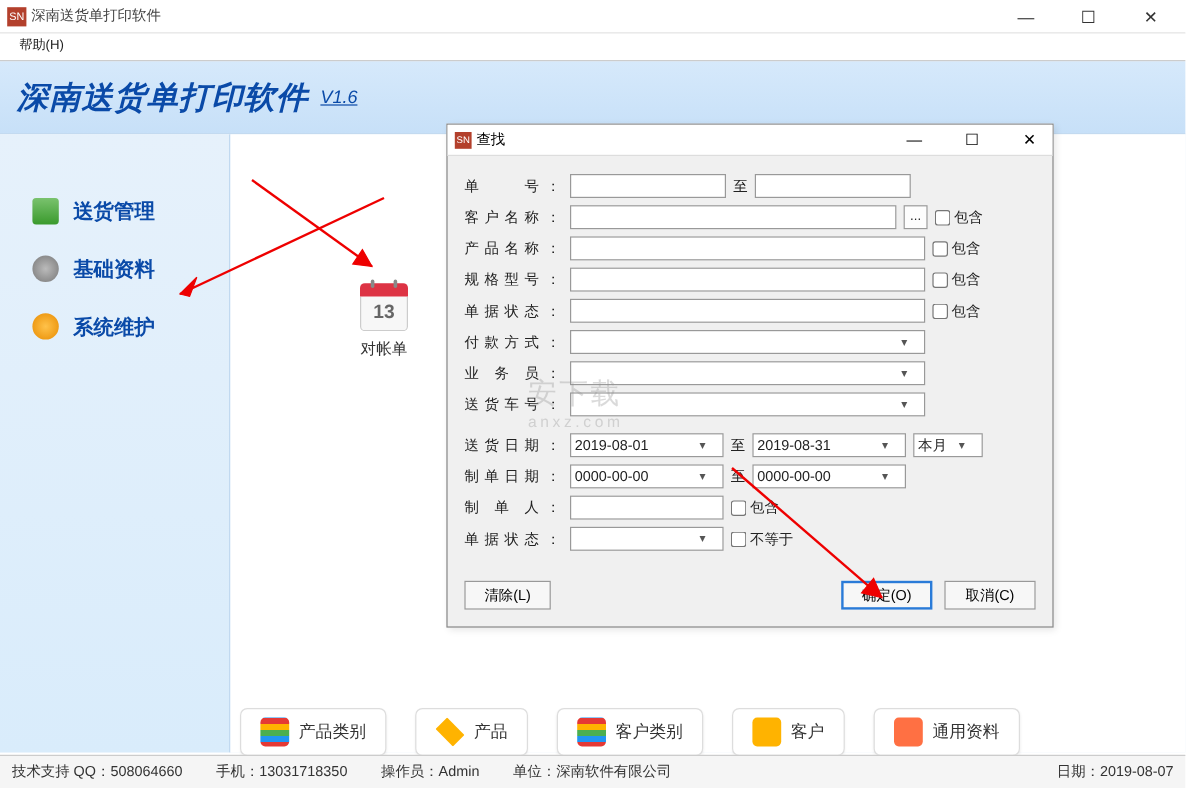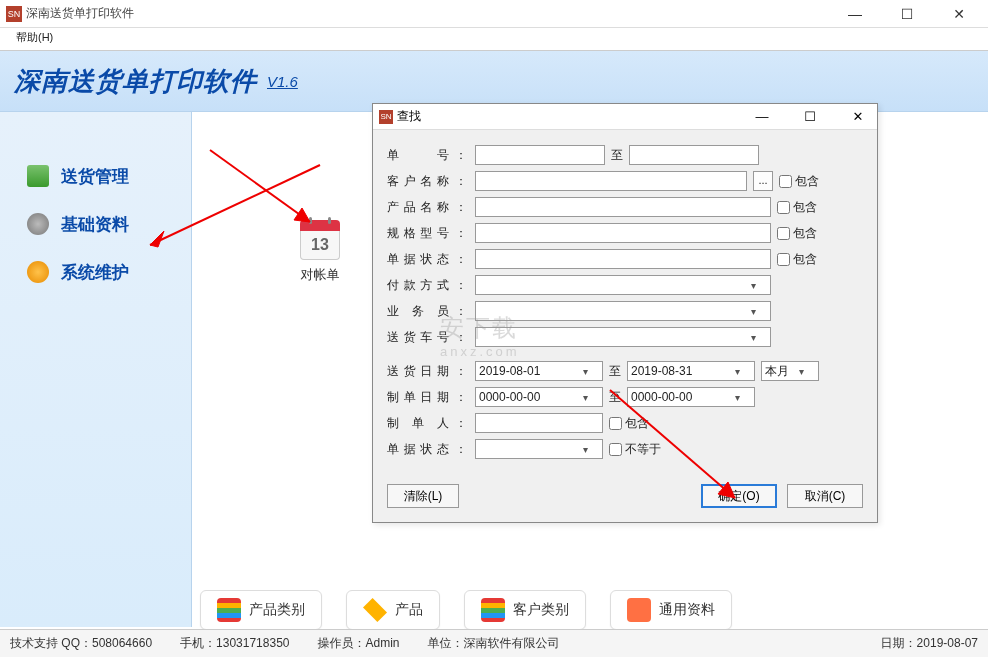--- a/index.html
+++ b/index.html
@@ -25,21 +25,21 @@
 
 
 .sidebar { width: 192px; background: linear-gradient(#e6f1fb, #d9ecfb); border-right: 1px solid #b7d3ed; padding-top: 40px; }
 .sidebar-item { height: 48px; display: flex; align-items: center; padding-left: 26px; font-size: 17px; color: #0a4aa8; gap: 12px; cursor: default; border: 1px solid transparent; font-weight: bold; }
 .sidebar-item.active { background: linear-gradient(#fff, #f0f7ff); border: 1px solid #9cc4ea; margin: 0 4px; border-radius: 2px; padding-left: 22px; }
 .sidebar-icon { width: 22px; height: 22px; display: inline-block; border-radius: 3px; }
 
 
 .content { flex: 1; background: #fff; position: relative; }
 .calendar-icon-wrap { position: absolute; left: 98px; top: 108px; text-align: center; width: 60px; }
-.calendar-icon { width: 40px; height: 40px; margin: 0 auto 6px; position: relative; }
+.calendar-icon { width: 40px; height: 40px; margin: 16px auto 6px; position: relative; }
 .calendar-icon .top { height: 11px; background: #d34; border-radius: 4px 4px 0 0; position: relative; }
 .calendar-icon .top::before, .calendar-icon .top::after { content:''; position:absolute; top:-3px; width:3px; height:7px; background:#888; border-radius:2px; }
 .calendar-icon .top::before { left:9px; } .calendar-icon .top::after { right:9px; }
 .calendar-icon .body { height: 29px; background: #f7f7f7; border: 1px solid #ccc; border-top: none; border-radius: 0 0 4px 4px; display: flex; align-items: center; justify-content: center; font-size: 16px; color: #666; font-weight: bold; }
 .calendar-label { font-size: 13px; color: #333; }
 
 
 .dialog { position: absolute; left: 372px; top: 103px; width: 506px; background: #f0f0f0; border: 1px solid #888; box-shadow: 2px 2px 6px rgba(0,0,0,0.1); z-index: 10; }
 .dialog-title { height: 26px; background: #fff; display: flex; align-items: center; padding: 0 6px; font-size: 12px; border-bottom: 1px solid #ddd; }
 .dialog-title .icon-sn { width: 14px; height: 14px; background: #b3402c; color: #fff; font-size: 8px; display: flex; align-items: center; justify-content: center; margin-right: 4px; }
@@ -296,20 +296,24 @@
   </div>
   <div class="quick-btn">
     <span class="quick-icon" style="background:#ffb300;clip-path:polygon(0 40%,40% 0,100% 60%,60% 100%)"></span>
     <span>产品</span>
   </div>
   <div class="quick-btn">
     <span class="quick-icon" style="background:repeating-linear-gradient(#e53935 0 5px,#ffb300 5px 10px,#4caf50 10px 15px,#2196f3 15px 20px)"></span>
     <span>客户类别</span>
   </div>
   <div class="quick-btn">
+    <span class="quick-icon" style="background:#ffb300;border-radius:4px"></span>
+    <span>客户</span>
+  </div>
+  <div class="quick-btn">
     <span class="quick-icon" style="background:#ff7043;border-radius:4px"></span>
     <span>通用资料</span>
   </div>
 </div>
 
 <div class="statusbar">
   <div>技术支持 QQ：508064660</div>
   <div>手机：13031718350</div>
   <div>操作员：Admin</div>
   <div>单位：深南软件有限公司</div>

